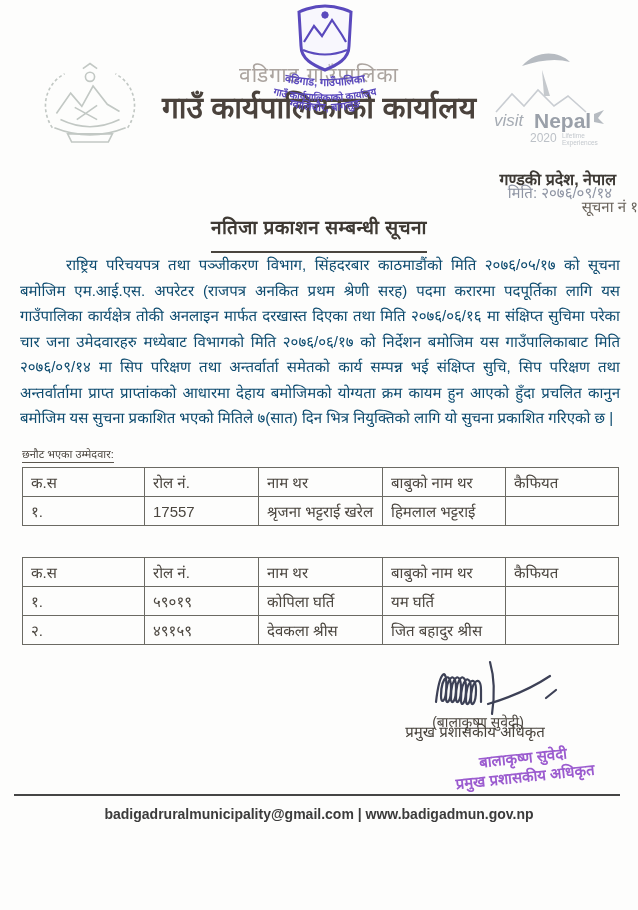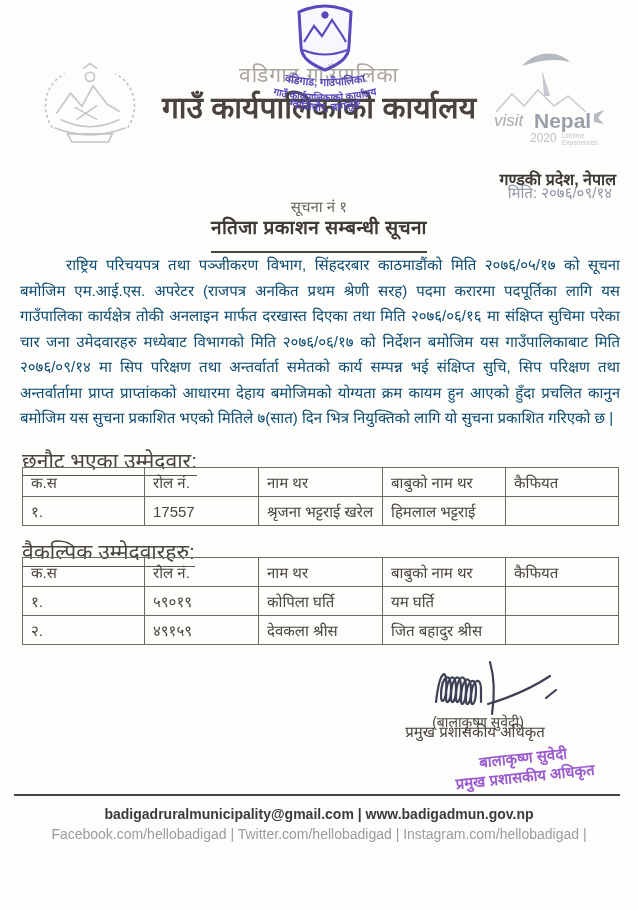--- a/index.html
+++ b/index.html
@@ -12,29 +12,29 @@
   .faint-muni{position:absolute;left:0;right:0;top:60px;text-align:center;font-size:21px;
     color:#aba49f;letter-spacing:1px;z-index:1;}
   .office-title{position:absolute;left:0;right:0;top:86px;text-align:center;font-size:30px;
     font-weight:bold;color:#4a423c;z-index:2;}
   .addr{position:absolute;left:0;right:0;top:128px;text-align:center;font-size:17px;color:#5a534c;}
   .visit-nepal{position:absolute;left:478px;top:50px;width:132px;height:108px;}
   .province{position:absolute;right:22px;top:160px;font-size:16px;font-weight:bold;color:#3e3a35;margin-top:8px;}
   .date-line{position:absolute;right:26px;top:182px;font-size:15px;color:#8e94a3;}
 
   
-  .notice-number{position:absolute;left:0;right:0;top:196px;text-align:center;font-size:15px;color:#6a645c;}
+  .notice-number{position:absolute;left:0;right:0;top:196px;text-align:right;font-size:15px;color:#6a645c;}
   .notice-title{position:absolute;left:0;right:0;top:214px;text-align:center;}
   .notice-title span{display:inline-block;font-size:19px;font-weight:bold;color:#3f3a34;
     border-bottom:2px solid #4a453e;padding-bottom:11px;letter-spacing:.5px;}
   .body-par{position:absolute;left:20px;right:18px;top:252px;font-size:15px;line-height:25.5px;
     text-align:justify;text-indent:46px;color:#0c4a6e;}
 
   
-  .sec-head{position:absolute;left:22px;font-size:21px;color:#4a453e;}
+  .sec-head{position:absolute;left:22px;font-size:11px;color:#4a453e;}
   .sec-head span{display:inline-block;border-bottom:1.5px solid #5b564e;padding-bottom:1px;}
   .sec1{top:446px;} .sec2{top:537px;}
   table.cand{position:absolute;left:22px;border-collapse:collapse;table-layout:fixed;width:596px;
     font-size:15px;color:#4a453e;}
   .t1{top:467px;} .t2{top:557px;}
   table.cand th,table.cand td{border:1.6px solid #6b6a63;font-weight:normal;text-align:left;
     padding:4px 8px;height:20px;white-space:nowrap;overflow:hidden;}
 
   
   .sig-scribble{position:absolute;left:428px;top:658px;width:160px;height:62px;}
@@ -135,23 +135,20 @@
     <tr>
       <td>१.</td>
       <td>17557</td>
       <td>श्रृजना भट्टराई खरेल</td>
       <td>हिमलाल भट्टराई</td>
       <td></td>
     </tr>
   </tbody>
     </table>
 
-  <div class="sec-head sec2">
-    <span>वैकल्पिक उम्मेदवारहरु:</span>
-  </div>
   <table class="cand t2">
     <colgroup>
         <col style="width:122px">
         <col style="width:114px">
         <col style="width:124px">
         <col style="width:123px">
         <col style="width:113px">
       </colgroup>
     <tbody>
         <tr>
@@ -188,15 +185,14 @@
   </svg>
   <div class="sig-name">(बालाकृष्ण सुवेदी)</div>
   <div class="sig-desig">प्रमुख प्रशासकीय अधिकृत</div>
   <div class="sig-stamp">
     <div>बालाकृष्ण सुवेदी</div>
     <div>प्रमुख प्रशासकीय अधिकृत</div>
   </div>
 
   <div class="foot-rule"></div>
   <div class="foot1">badigadruralmunicipality@gmail.com | www.badigadmun.gov.np</div>
-  <div class="foot2">Facebook.com/hellobadigad | Twitter.com/hellobadigad | Instagram.com/hellobadigad |</div>
 
 </div>
 
 </body></html>

